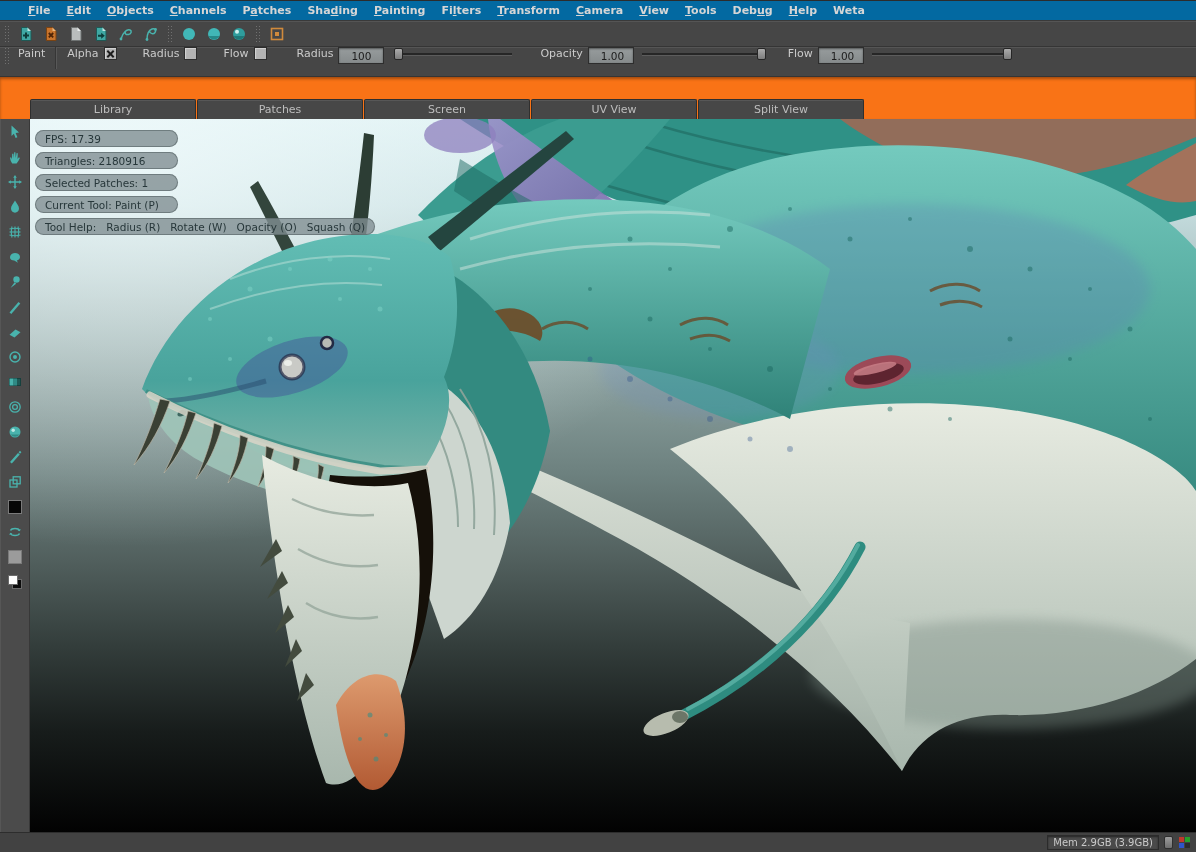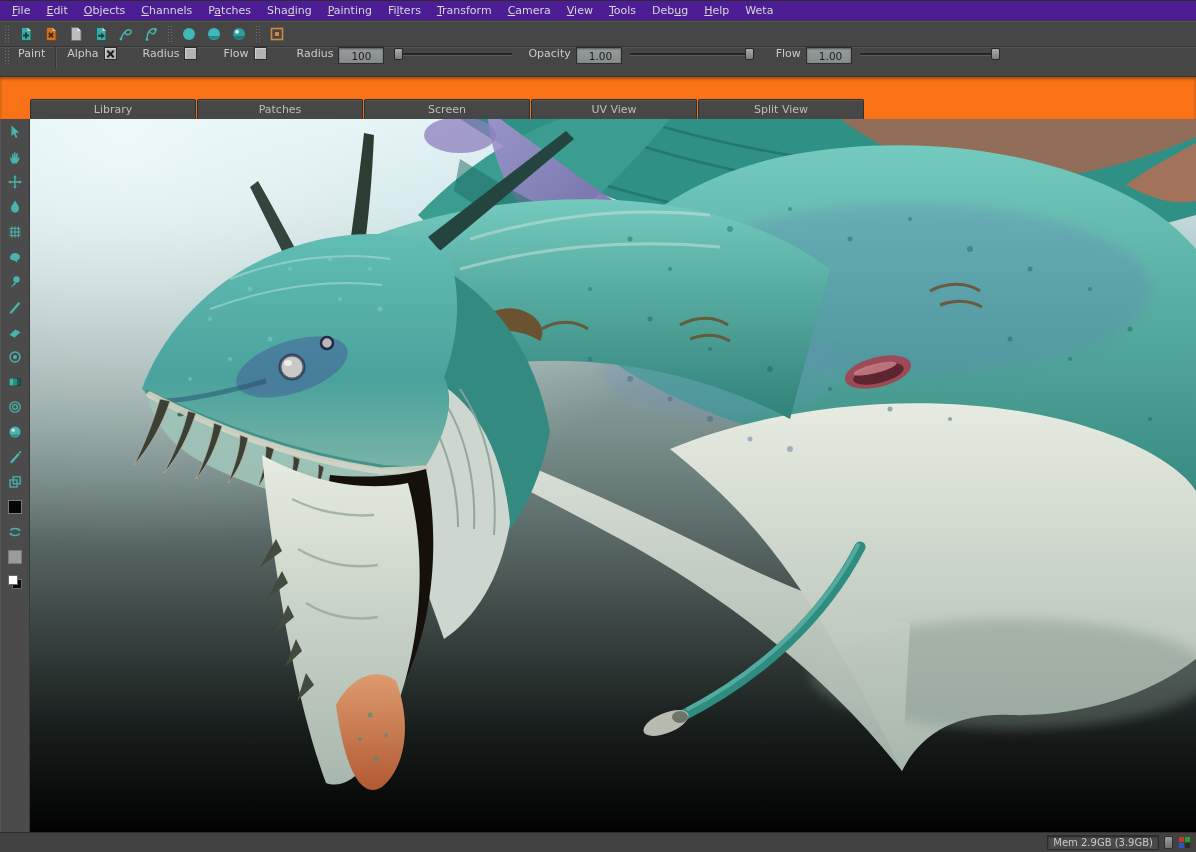--- a/index.html
+++ b/index.html
@@ -15,22 +15,22 @@
   .winbtns{margin-left:auto;display:flex;gap:4px;margin-right:10px;z-index:2;}
   .winbtn{width:15px;height:11px;background:linear-gradient(#efefef,#cdcdcd);border:1px solid #979797;
           border-radius:2px;display:flex;align-items:center;justify-content:center;}
   .glyph-min{width:7px;height:2px;background:#555;margin-top:4px;}
   .glyph-max{width:7px;height:6px;border:1px solid #555;border-top-width:2px;}
   .glyph-close{position:relative;width:8px;height:8px;}
   .glyph-close::before,.glyph-close::after{content:'';position:absolute;left:0;top:3px;width:8px;height:1.6px;background:#555;}
   .glyph-close::before{transform:rotate(45deg);} .glyph-close::after{transform:rotate(-45deg);}
 
   
-  .menubar{height:21px;background:#4c1d95;display:flex;align-items:center;padding-left:4px;
-           box-shadow:inset 0 -1px 0 #3a3a3a, inset 0 1px 0 #2c2c2c;}
+  .menubar{height:21px;background:#0369a1;display:flex;align-items:center;padding-left:20px;
+           box-shadow:inset 0 -1px 0 #3a3a3a, inset 0 1px 0 #2c2c2c;font-weight:bold;}
   .menu-item{padding:3px 8px;font-size:11px;color:#d6d6d6;cursor:default;white-space:nowrap;}
   .menu-item u{text-underline-offset:1px;}
 
   
   .toolbar{height:26px;background:#464646;display:flex;align-items:center;
            box-shadow:inset 0 1px 0 #555, inset 0 -1px 0 #353535;}
   .grip{width:5px;height:18px;margin:0 4px;
         background-image:radial-gradient(circle,#707070 30%,rgba(0,0,0,0) 34%);background-size:3px 3px;}
   .tb-btn{width:25px;height:22px;display:flex;align-items:center;justify-content:center;border-radius:2px;}
 
@@ -181,21 +181,21 @@
     <span class="checkbox checked"></span>
     <span class="pb-label" style="margin-left:26px">Radius</span>
     <span class="checkbox"></span>
     <span class="pb-label" style="margin-left:26px">Flow</span>
     <span class="checkbox"></span>
     <span class="pb-label" style="margin-left:30px">Radius</span>
     <span class="numfield">100</span>
     <span class="slider" style="width:118px;margin-left:10px">
       <span class="handle" style="left: 4%;"></span>
     </span>
-    <span class="pb-label" style="margin-left:16px">Opacity</span>
+    <span class="pb-label" style="margin-left:28px">Opacity</span>
     <span class="numfield">1.00</span>
     <span class="slider" style="width:124px;margin-left:8px">
       <span class="handle" style="left: 97%;"></span>
     </span>
     <span class="pb-label" style="margin-left:22px">Flow</span>
     <span class="numfield">1.00</span>
     <span class="slider" style="width:140px;margin-left:8px">
       <span class="handle" style="left: 97%;"></span>
     </span>
   </div>
@@ -535,20 +535,27 @@
         <g fill="#2a4f8a" opacity=".35">
           <circle cx="600" cy="260" r="3"></circle>
             <circle cx="640" cy="280" r="2.5"></circle>
             <circle cx="680" cy="300" r="3"></circle>
           <circle cx="720" cy="320" r="2.5"></circle>
             <circle cx="760" cy="330" r="3"></circle>
             <circle cx="560" cy="240" r="2.5"></circle>
         </g>
       </svg>
 
+      <div class="hud">
+        <div class="pill">FPS: 17.39</div>
+        <div class="pill">Triangles: 2180916</div>
+        <div class="pill">Selected Patches: 1</div>
+        <div class="pill">Current Tool: Paint (P)</div>
+        <div class="pill wide">Tool Help:   Radius (R)   Rotate (W)   Opacity (O)   Squash (Q)</div>
+      </div>
     </div>
   </div>
 
   <div class="statusbar">
     <div class="mem">Mem 2.9GB (3.9GB)</div>
     <div class="statbtn"></div>
     <svg width="13" height="13" viewBox="0 0 13 13">
       <rect x="1" y="1" width="5" height="5" fill="#c0392b"></rect>
       <rect x="7" y="1" width="5" height="5" fill="#27a02a"></rect>
       <rect x="1" y="7" width="5" height="5" fill="#2f54c9"></rect>

